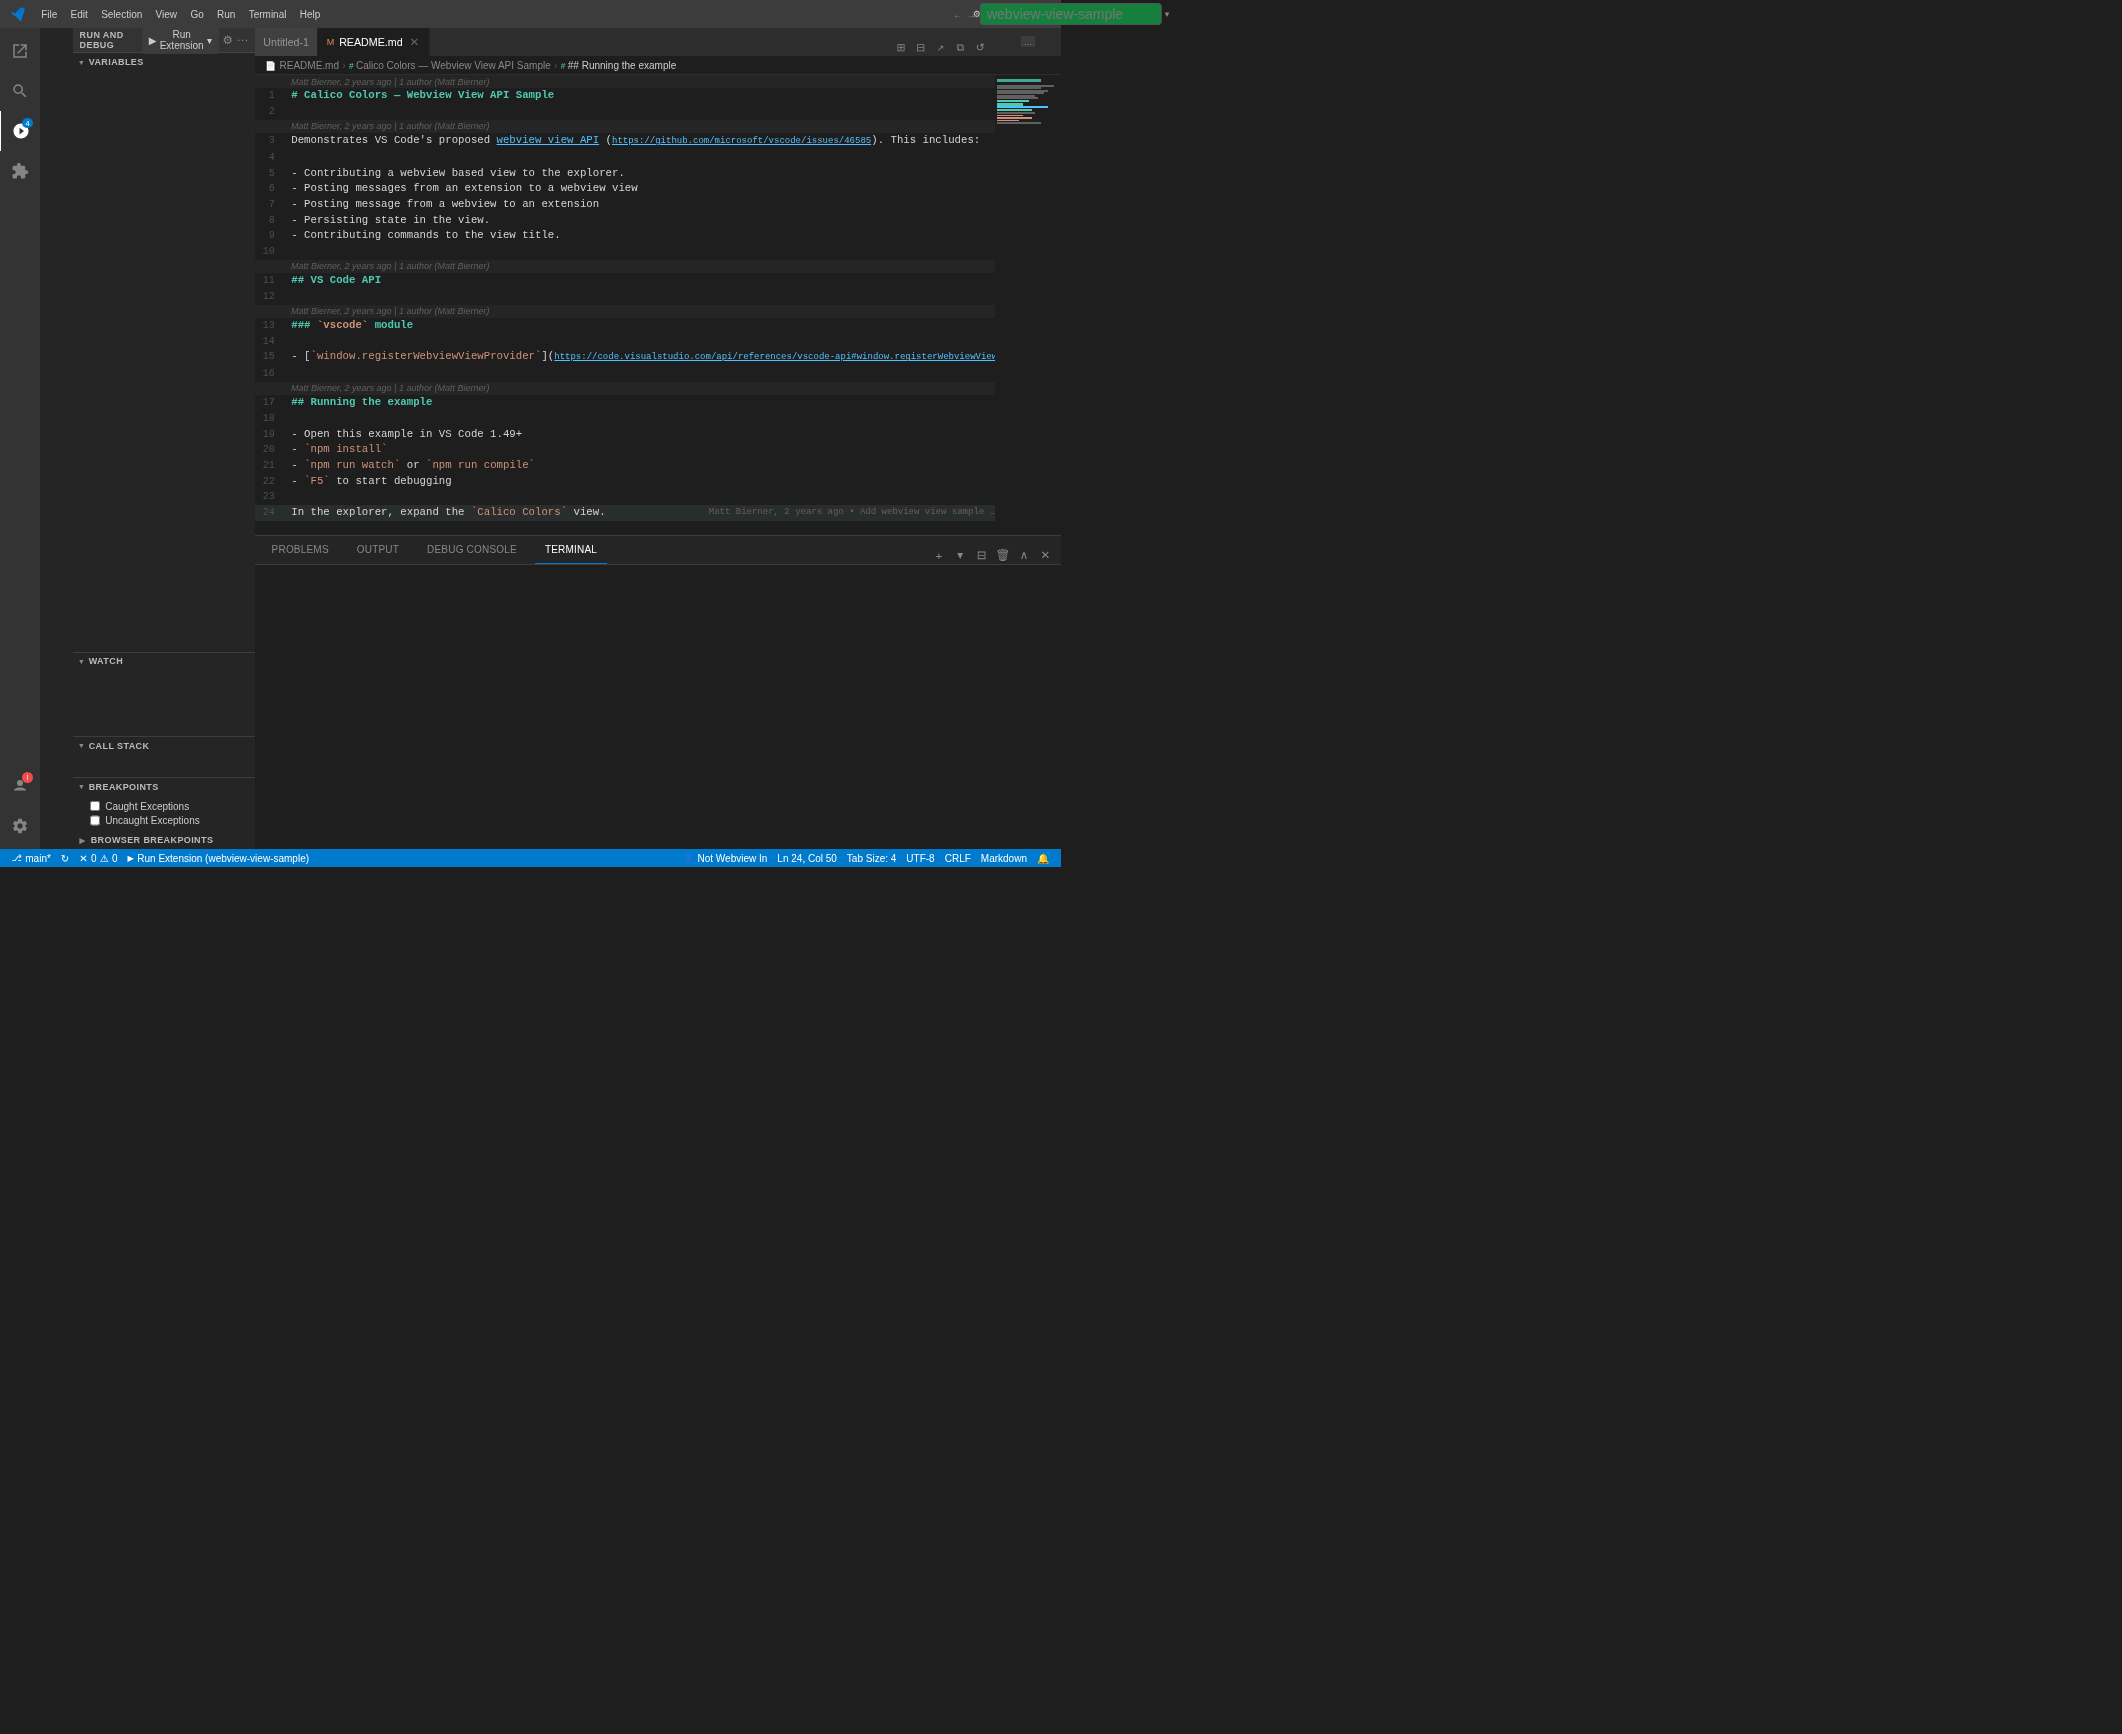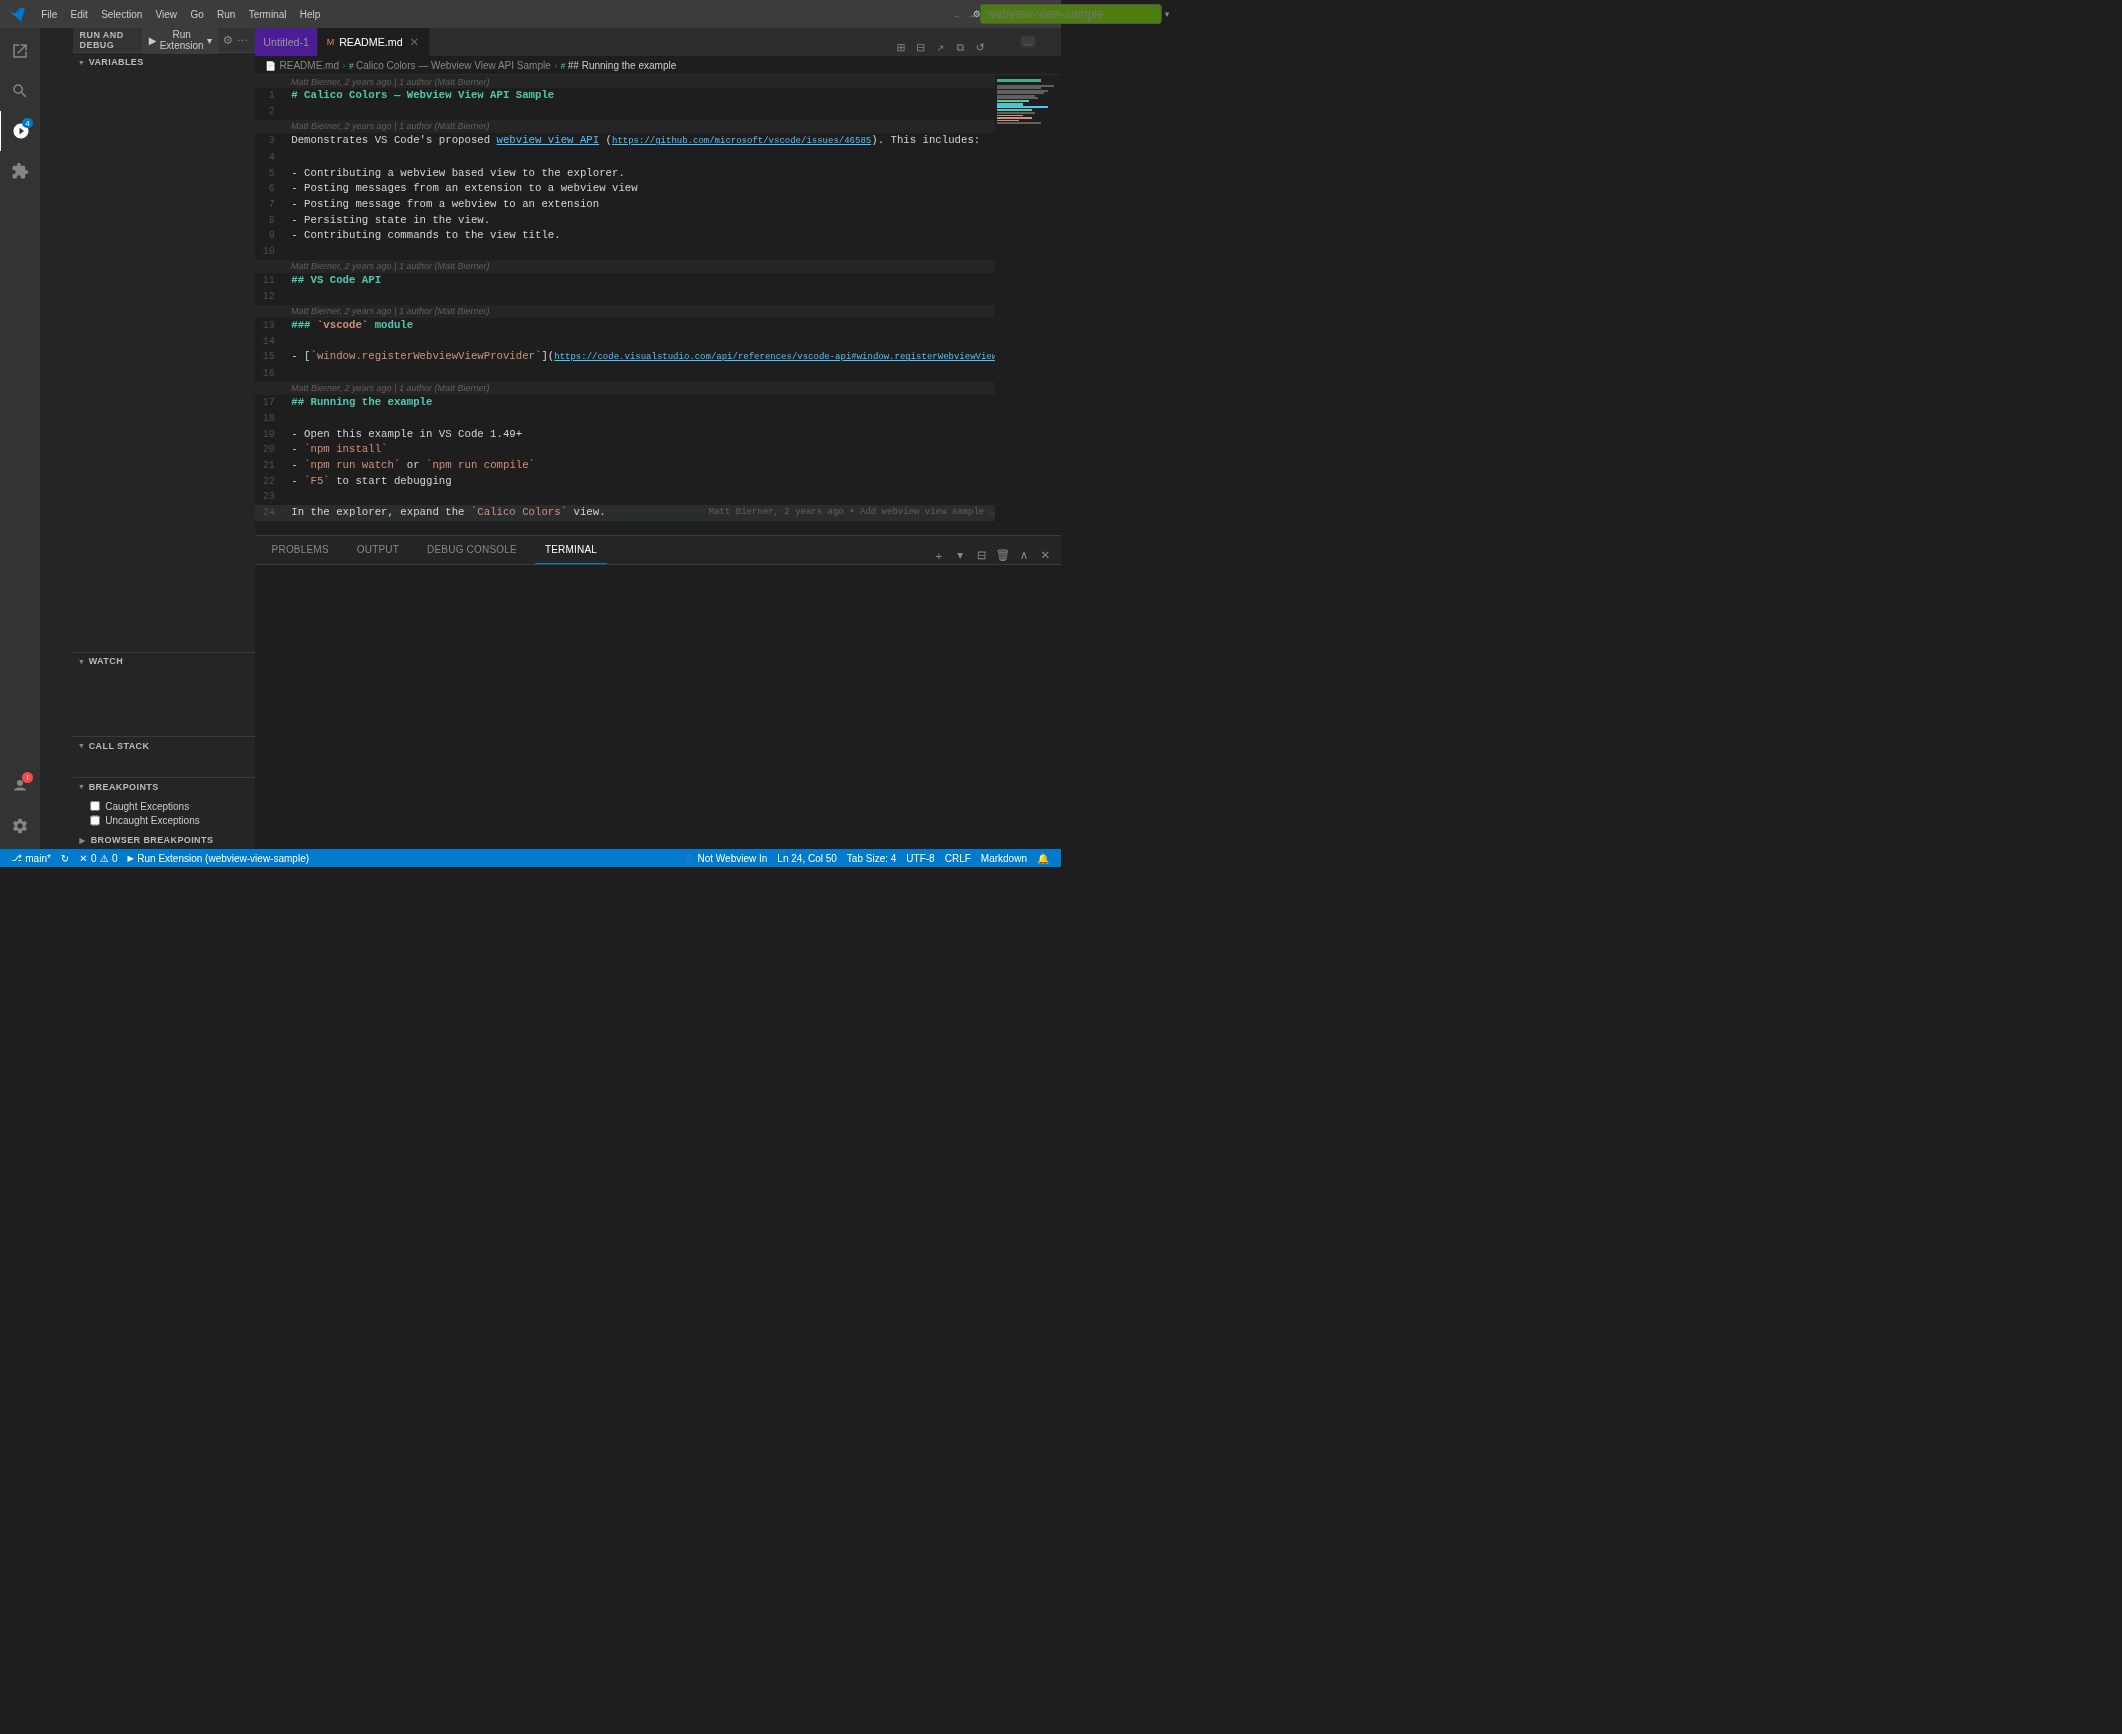--- a/index.html
+++ b/index.html
@@ -195,21 +195,21 @@
       flex-shrink: 0;
       border-bottom: 0.8px solid #1e1e1e;
     }
     .tab {
       height: 29px;
       display: flex;
       align-items: center;
       padding: 0 8.3px;
       font-size: 10.7px;
       cursor: pointer;
-      background: #4c1d95;
+      background: #404040;
       color: #969696;
       border-right: 0.8px solid #252525;
       gap: 5px;
       white-space: nowrap;
     }
     .tab.active {
       background: #1e1e1e;
       color: #ffffff;
       border-top: 0.8px solid #1e1e1e;
     }
@@ -449,21 +449,21 @@
       <span>View</span>
       <span>Go</span>
       <span>Run</span>
       <span>Terminal</span>
       <span>Help</span>
     </div>
   </div>
   <div class="titlebar-center">
     <span style="cursor:pointer;color:#888;">←</span>
     <span style="cursor:pointer;color:#888;">→</span>
-    <input class="search-box" type="text" style="background: #4d7c0f; border: 0.8px solid rgb(85, 85, 85); color: rgb(204, 204, 204); padding: 1.7px 6.6px; border-radius: 3.3px; font-size: 12px; width: 182px;" placeholder="webview-view-sample">
+    <input class="search-box" type="text" style="background: #15803d; border: 0.8px solid rgb(85, 85, 85); color: rgb(204, 204, 204); padding: 1.7px 6.6px; border-radius: 3.3px; font-size: 14px; width: 182px;" placeholder="webview-view-sample">
     <span style="color:#888;font-size:9px;">▾</span>
   </div>
   <div class="titlebar-right">
     <div class="win-btn">⚙</div>
     <div class="win-btn">─</div>
     <div class="win-btn">□</div>
     <div class="win-btn close">✕</div>
   </div>
 </div>
 

